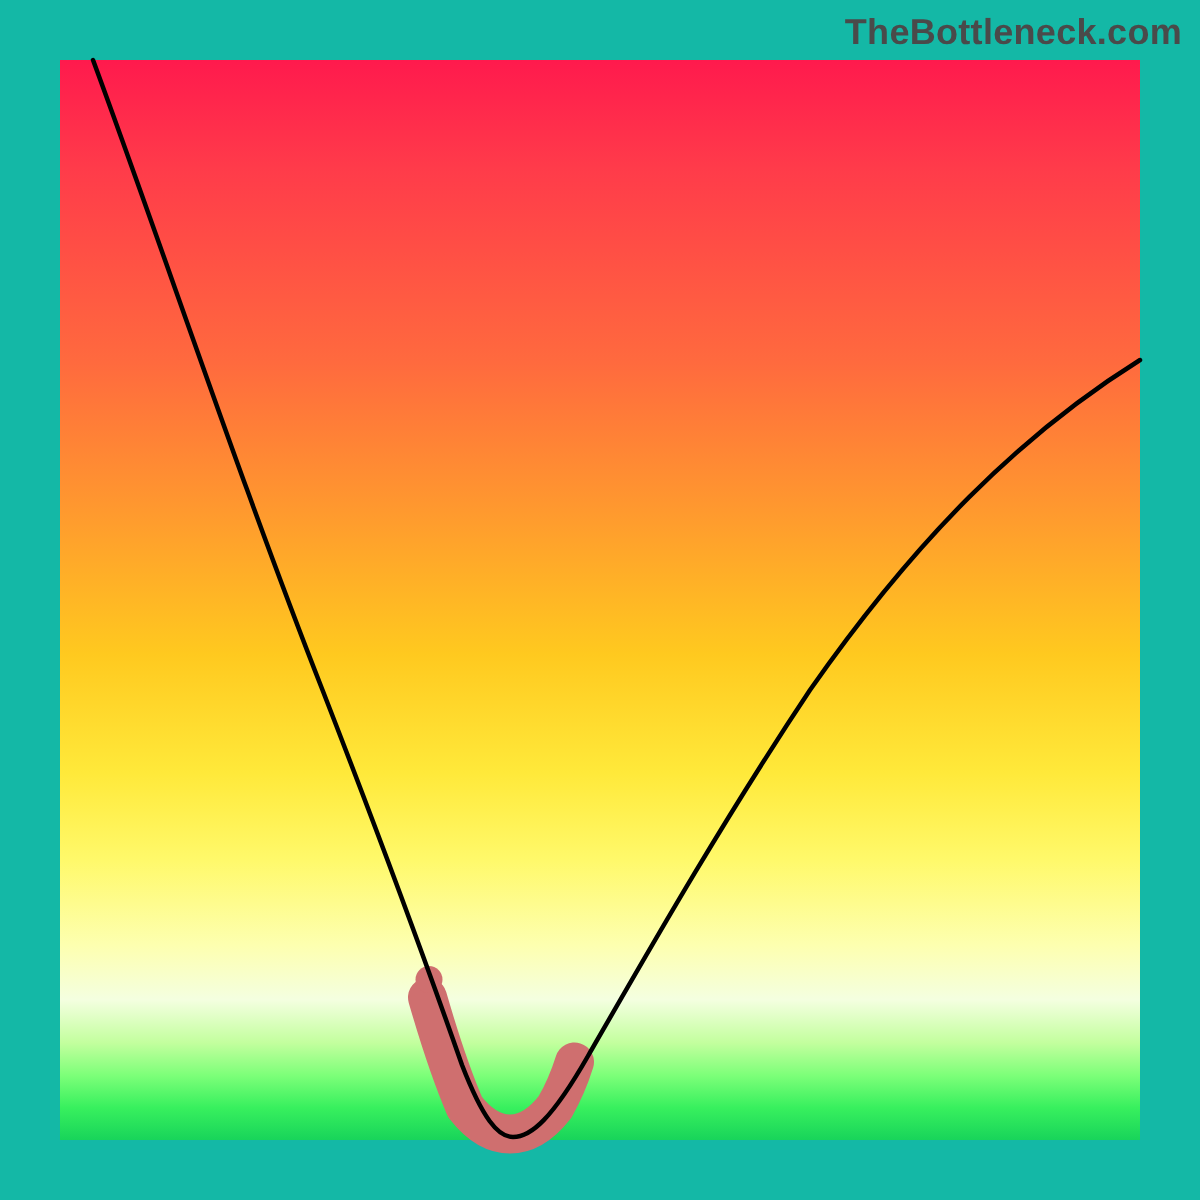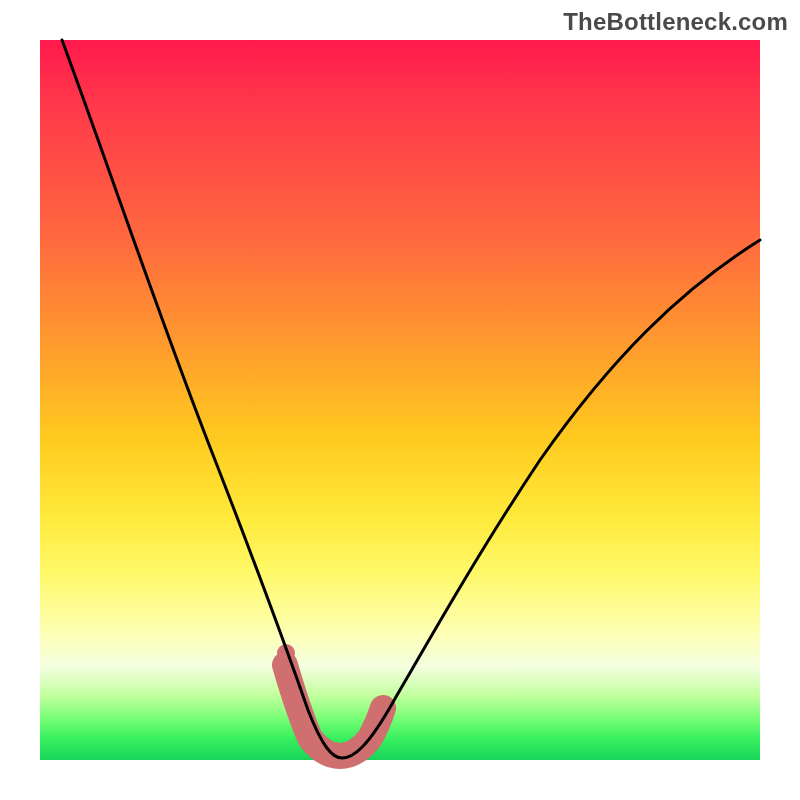--- a/index.html
+++ b/index.html
@@ -10,21 +10,21 @@
     background: #000;
     font-family: Arial, Helvetica, sans-serif;
     overflow: hidden;
   }
   .frame {
     position: absolute;
     left: 0;
     top: 0;
     width: 800px;
     height: 800px;
-    background: #ffffff;
+    background: #14b8a6;
   }
   .plot-area {
     position: absolute;
     left: 40px;
     top: 40px;
     width: 720px;
     height: 720px;
     
     background: linear-gradient(
       to bottom,

